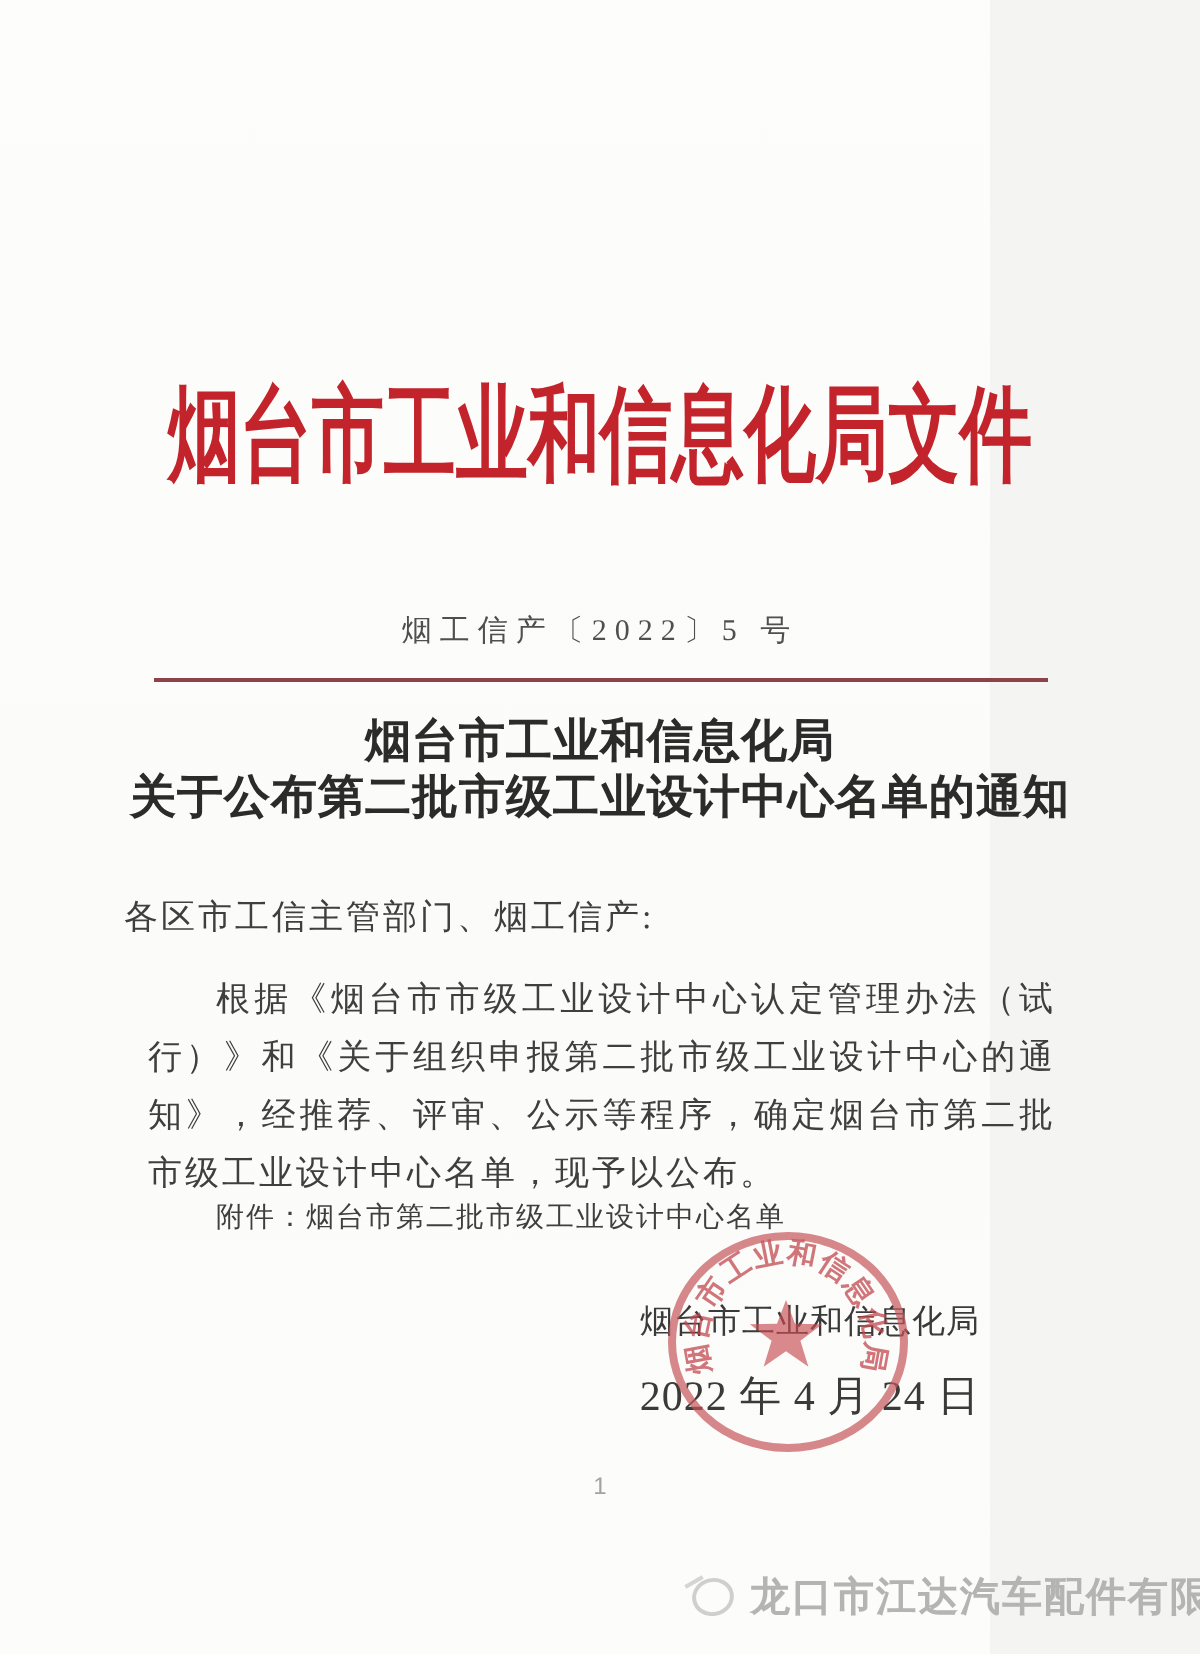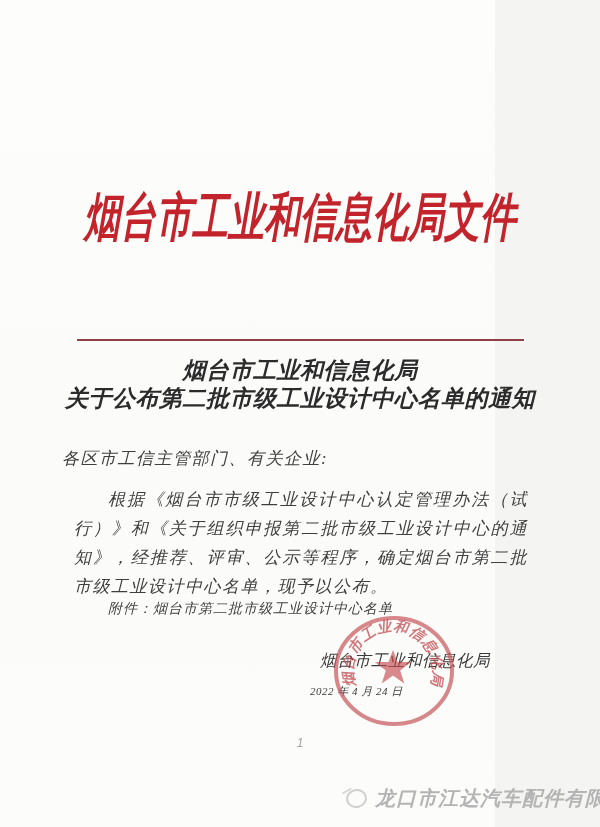--- a/index.html
+++ b/index.html
@@ -5,21 +5,20 @@
   html,body{margin:0;padding:0;}
   body{
     width:600px;height:827px;
     background:#f4f4f2;
     font-family:"Liberation Serif","DejaVu Serif",serif;
     position:relative;overflow:hidden;
   }
   .page{
     position:absolute;left:0;top:0;width:495px;height:827px;
     background:linear-gradient(180deg,#fdfdfc 0%,#fbfbf9 55%,#fcfcfb 100%);
-    font-style:italic;
   }
   .header-title{
     position:absolute;top:183px;left:0;width:600px;
     text-align:center;
     font-size:36px;font-weight:bold;color:#c3242c;
     letter-spacing:0px;
     transform:scaleY(1.45);transform-origin:center top;
     white-space:nowrap;
   }
   .doc-number{
@@ -46,21 +45,21 @@
     position:absolute;top:600px;left:108px;
     color:#3f3f3f;font-size:14px;letter-spacing:1px;white-space:nowrap;
   }
   .signer-name{
     position:absolute;top:650px;left:310px;width:190px;
     text-align:center;color:#3a3a3a;font-size:16.5px;letter-spacing:0.5px;
     white-space:nowrap;
   }
   .issue-date{
     position:absolute;top:684px;left:310px;width:190px;
-    color:#3a3a3a;font-size:11px;letter-spacing:0.5px;
+    text-align:center;color:#3a3a3a;font-size:21px;letter-spacing:0.5px;
     white-space:nowrap;
   }
   .seal{
     position:absolute;left:330px;top:614px;width:130px;height:118px;
     opacity:0.88;
   }
   .page-number{
     position:absolute;top:736px;left:0;width:600px;
     text-align:center;font-size:12px;color:#a3a3a3;
     font-family:"Liberation Sans","DejaVu Sans",sans-serif;
@@ -86,30 +85,31 @@
     white-space:nowrap;
   }
 </style>
 </head>
 <body>
 
 <div class="page">
 
   <div class="header-title">烟台市工业和信息化局文件</div>
 
+  <div class="doc-number">烟工信产〔2022〕5 号</div>
 
   <div class="red-rule"></div>
 
   <div class="title-block">
     <div>烟台市工业和信息化局</div>
     <div>关于公布第二批市级工业设计中心名单的通知</div>
   </div>
 
   <div class="body-block">
-    <p class="salutation">各区市工信主管部门、有关企业:</p>
+    <p class="salutation">各区市工信主管部门、烟工信产:</p>
     <p class="body-paragraph">根据《烟台市市级工业设计中心认定管理办法（试行）》和《关于组织申报第二批市级工业设计中心的通知》，经推荐、评审、公示等程序，确定烟台市第二批市级工业设计中心名单，现予以公布。</p>
   </div>
 
   <div class="attachment-line">附件：烟台市第二批市级工业设计中心名单</div>
 
   <div class="signer-name">烟台市工业和信息化局</div>
 
   <div class="issue-date">2022 年 4 月 24 日</div>
 
   <svg class="seal" viewBox="0 0 130 118" xmlns="http://www.w3.org/2000/svg" aria-hidden="true">

